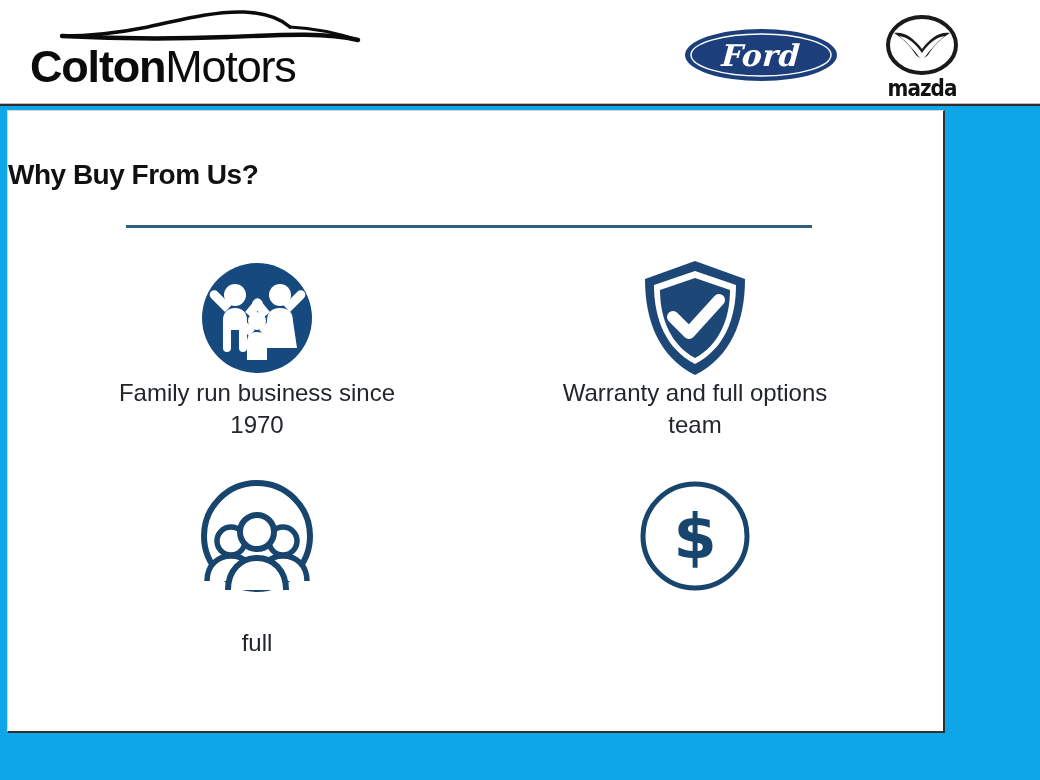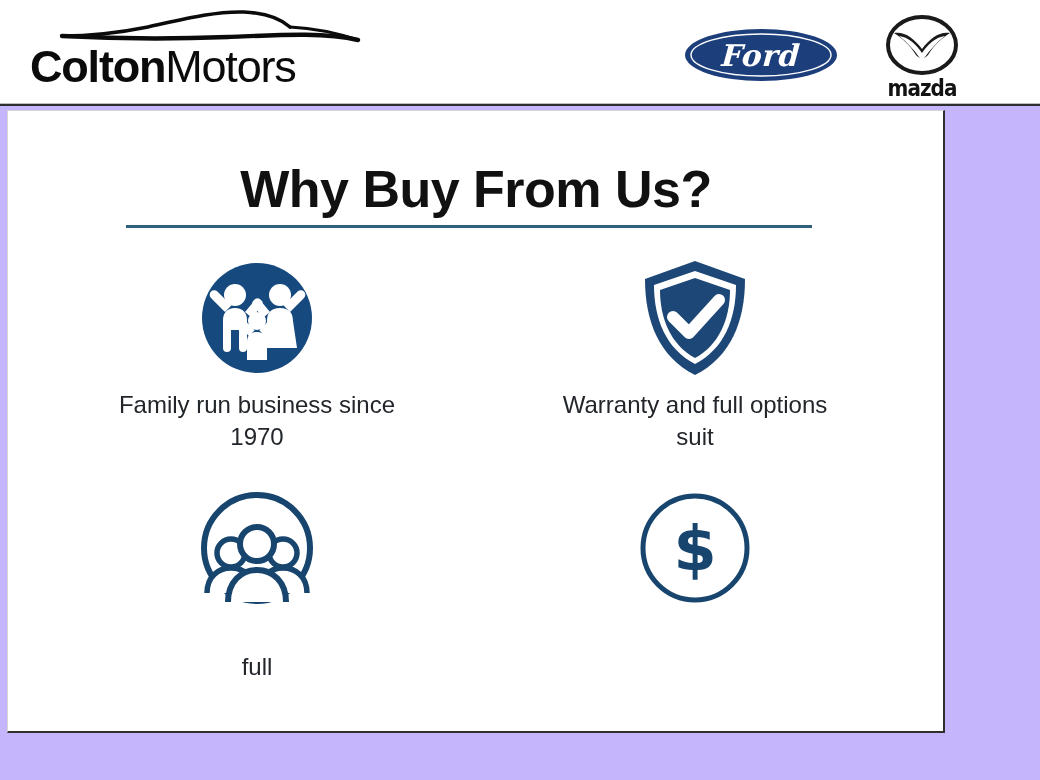--- a/index.html
+++ b/index.html
@@ -10,21 +10,21 @@
     width: 1040px;
     height: 780px;
     background: #f7f7f7;
     font-family: "Liberation Sans", sans-serif;
     overflow: hidden;
   }
   .screen {
     position: relative;
     width: 1040px;
     height: 780px;
-    background: #c4b5fd;
+    background: #0ea5e9;
   }
 
   
   .header {
     position: absolute;
     left: 0;
     top: 0;
     width: 1040px;
     height: 104px;
     background: #ffffff;
@@ -124,22 +124,22 @@
     border-right: 2px solid #2f2f2f;
     border-bottom: 2px solid #2f2f2f;
     box-sizing: border-box;
   }
 
   .panel-title {
     position: absolute;
     left: 0;
     top: 48px;
     width: 936px;
-    text-align: center;
-    font-size: 52px;
+    text-align: left;
+    font-size: 28px;
     font-weight: 700;
     color: #111111;
     letter-spacing: -0.5px;
   }
   .title-rule {
     position: absolute;
     left: 118px;
     top: 114px;
     width: 686px;
     height: 3px;
@@ -163,21 +163,20 @@
     align-items: center;
   }
   .feature-icon {
     width: 118px;
     height: 118px;
     display: flex;
     align-items: center;
     justify-content: center;
   }
   .feature-label {
-    margin-top: 12px;
     width: 320px;
     text-align: center;
     font-size: 24px;
     line-height: 1.33;
     color: #22262b;
   }
   .feature-label.wide { width: 340px; }
 </style>
 </head>
 <body>
@@ -255,21 +254,21 @@
           <svg viewBox="0 0 112 118" width="112" height="118">
             <path d="M56 2 L106 20 C106 62 92 98 56 116 C20 98 6 62 6 20 Z" fill="#1d4776"></path>
             <path d="M56 12 L97 26 C97 60 85 90 56 105 C27 90 15 60 15 26 Z" fill="#ffffff"></path>
             <path d="M56 19 L91 31 C91 60 80 86 56 99 C32 86 21 60 21 31 Z" fill="#1d4776"></path>
             <path d="M34 58 L50 74 L80 41" fill="none" stroke="#ffffff" stroke-width="12" stroke-linecap="round" stroke-linejoin="round"></path>
           </svg>
         </div>
         <div class="feature-label wide">
           <span>Warranty and full options</span>
           <br>
-          <span>suit</span>
+          <span>team</span>
         </div>
       </div>
 
       <div class="feature">
         <div class="feature-icon">
           <svg viewBox="0 0 118 118" width="118" height="118">
             <circle cx="59" cy="59" r="53" fill="none" stroke="#17456e" stroke-width="6"></circle>
             <circle cx="33" cy="64" r="14" fill="#ffffff" stroke="#17456e" stroke-width="5.5"></circle>
             <path d="M9 104 c0 -16 11 -25 24 -25 c13 0 24 9 24 25" fill="#ffffff" stroke="#17456e" stroke-width="5.5"></path>
             <circle cx="85" cy="64" r="14" fill="#ffffff" stroke="#17456e" stroke-width="5.5"></circle>

